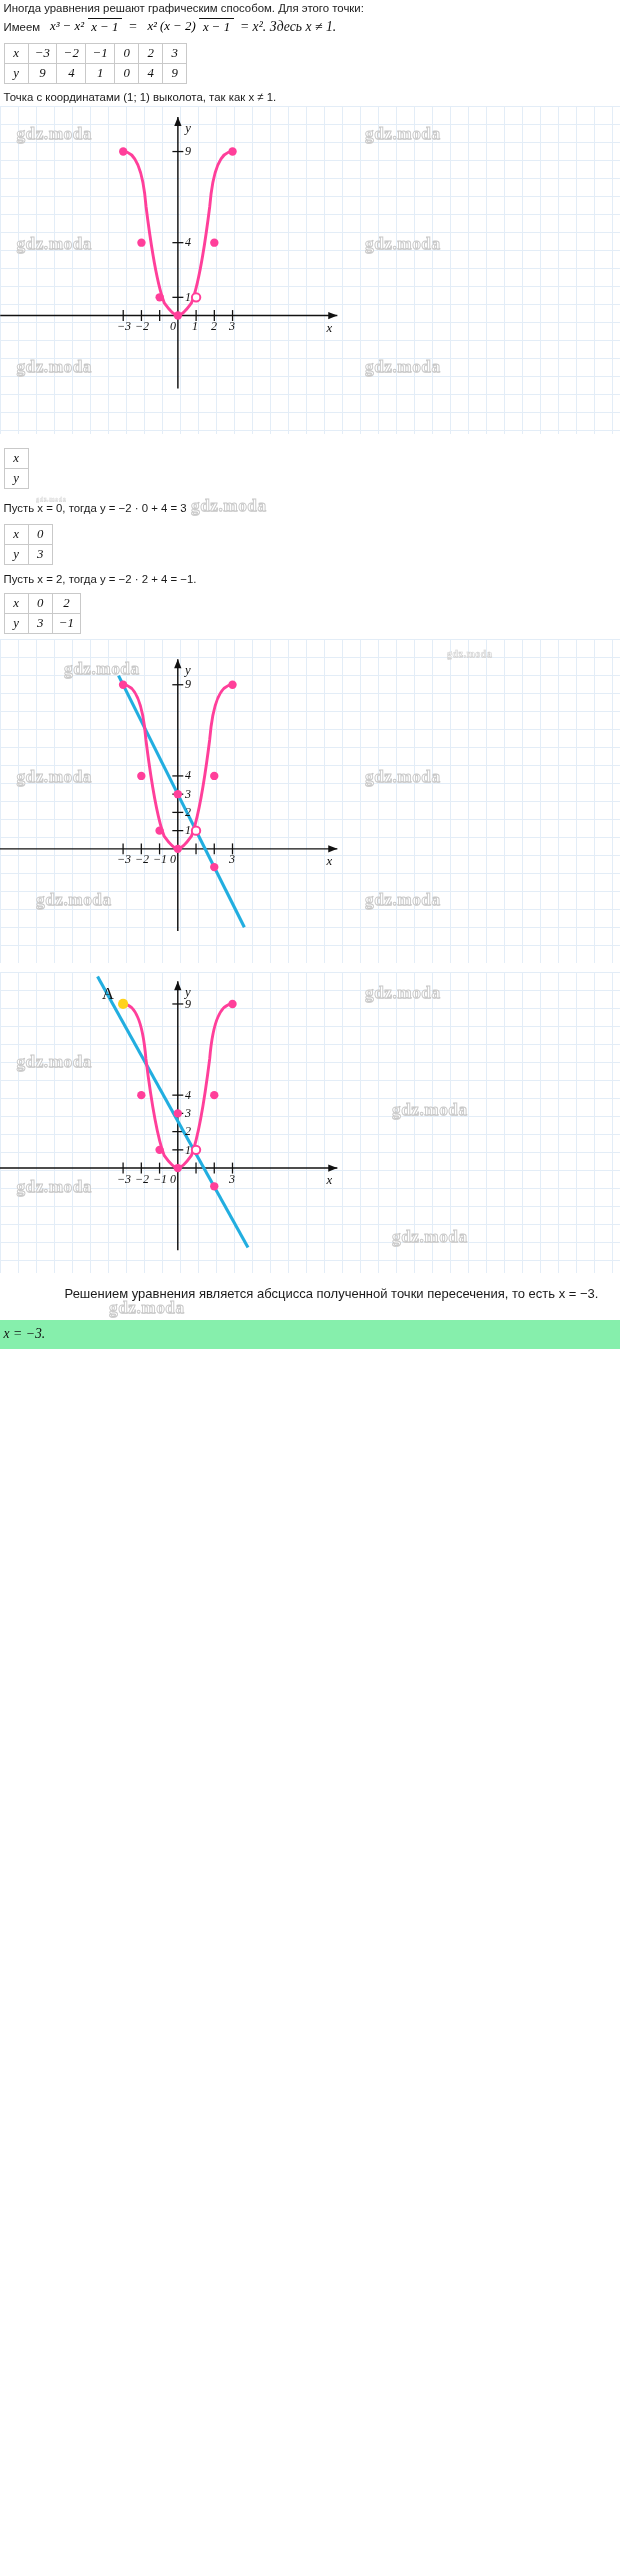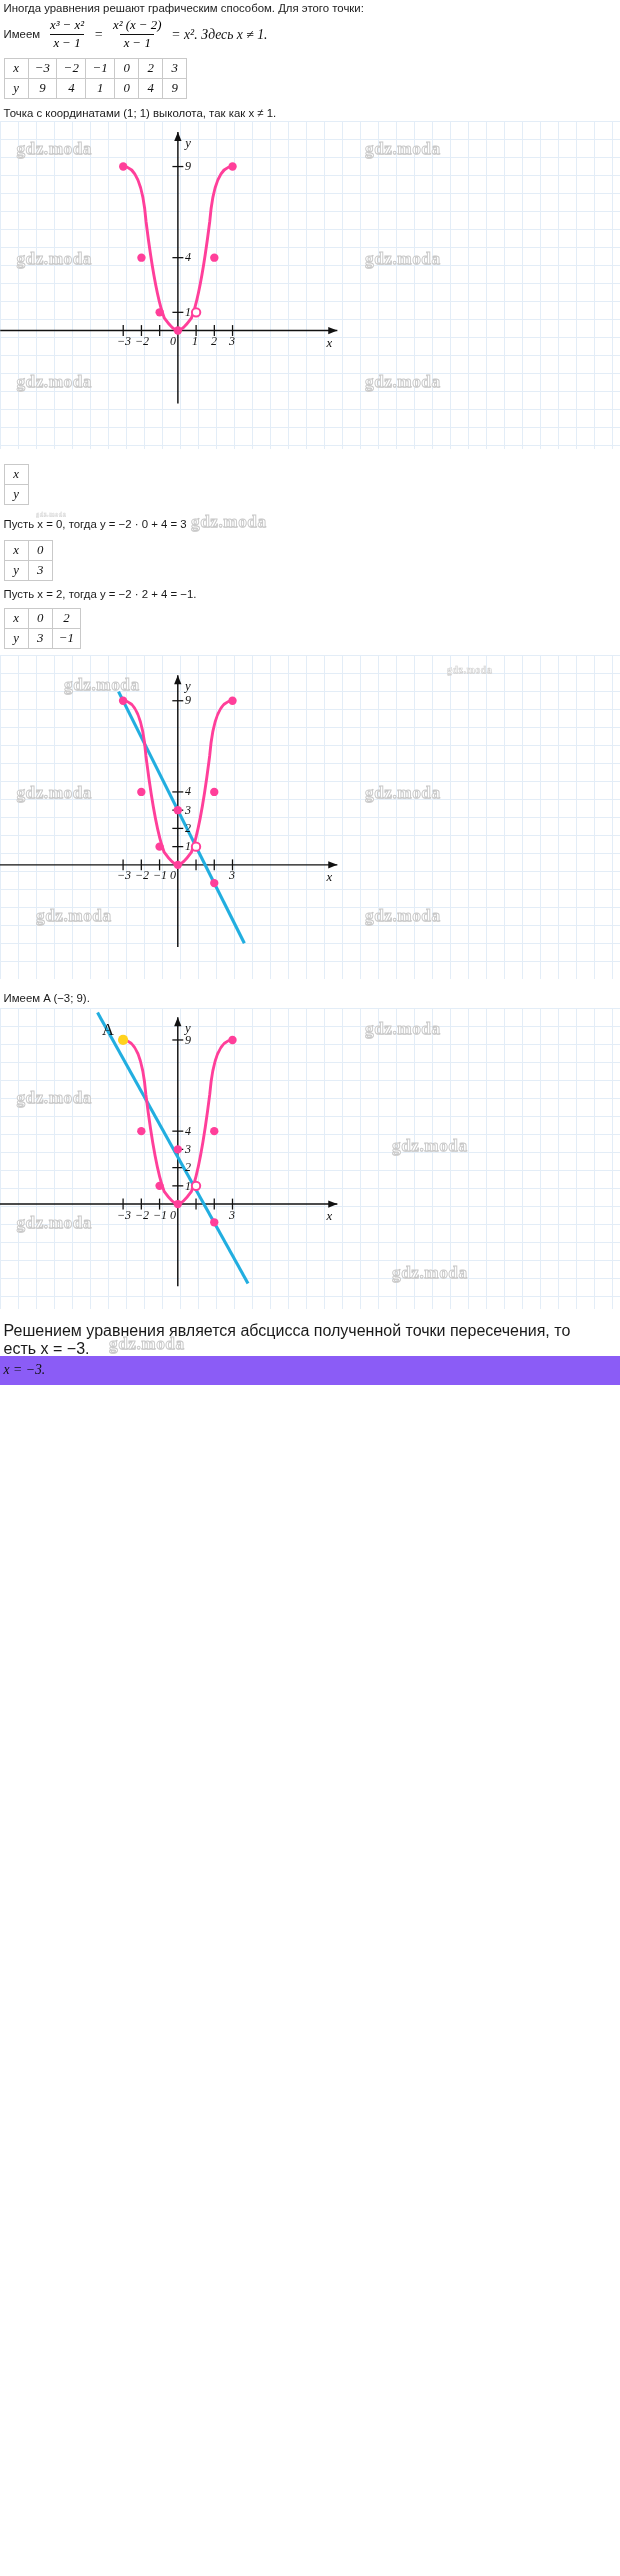--- a/index.html
+++ b/index.html
@@ -30,21 +30,21 @@
     display: flex;
     align-items: center;
     gap: 3.6px;
     padding: 1.8px 3.6px;
     flex-wrap: wrap;
   }
 
   
   .frac {
     display: inline-flex;
-    flex-direction: column;
+    flex-direction: row;
     align-items: center;
     vertical-align: middle;
     margin: 0 2.7px;
     font-style: italic;
     font-size: 12.8px;
     font-family: Liberation Serif, serif;
   }
   .frac .num { padding: 0 3.6px 0.9px 3.6px; }
   .frac .den { padding: 0.9px 3.6px 0 3.6px; border-top: 0.9px solid #111; }
 
@@ -97,26 +97,27 @@
   .wm.small { font-size: 10px; -webkit-text-stroke: 0.5px #cfcfcf; }
   .wm.tiny { font-size: 6.4px; -webkit-text-stroke: 0.3px #d5d5d5; }
 
   .svgholder { position: relative; }
   svg { display: block; }
 
   .sep { height: 9px; }
 
   .bottomnote {
     font-family: "Liberation Sans", sans-serif;
-    font-size: 16px;
+    font-size: 13px;
     color: #1a1a1a;
     padding: 3.6px;
+    text-align: right;
   }
   .answerbar {
-    background: #8b5cf6;
+    background: #86efac;
     padding: 6.4px 3.6px;
     font-family: "Liberation Serif", serif;
     font-style: italic;
     font-size: 13.7px;
     color: #111;
   }
 </style>
 </head>
 <body>
 
@@ -321,23 +322,20 @@
       <div style="position:absolute;left:185px;top:184px;font:12px 'Liberation Serif',serif;font-style:italic;color:#111">1</div>
       <div style="position:absolute;left:185px;top:166px;font:12px 'Liberation Serif',serif;font-style:italic;color:#111">2</div>
       <div style="position:absolute;left:185px;top:148px;font:12px 'Liberation Serif',serif;font-style:italic;color:#111">3</div>
       <div style="position:absolute;left:185px;top:129px;font:12px 'Liberation Serif',serif;font-style:italic;color:#111">4</div>
       <div style="position:absolute;left:185px;top:38px;font:12px 'Liberation Serif',serif;font-style:italic;color:#111">9</div>
     </div>
   </div>
 
   <div class="sep"></div>
 
-  <div class="mathrow">
-    <span class="txt" style="padding:0">Имеем A (−3; 9).</span>
-  </div>
 
   <div class="graphwrap" style="height:301px">
     <div class="grid"></div>
     <div class="wm" style="left:365px; top:11px;">gdz.moda</div>
     <div class="wm" style="left:16.4px;  top:80px;">gdz.moda</div>
     <div class="wm" style="left:392px; top:128px;">gdz.moda</div>
     <div class="wm" style="left:16.4px;  top:205px;">gdz.moda</div>
     <div class="wm" style="left:392px; top:255px;">gdz.moda</div>
 
     <div class="svgholder">

